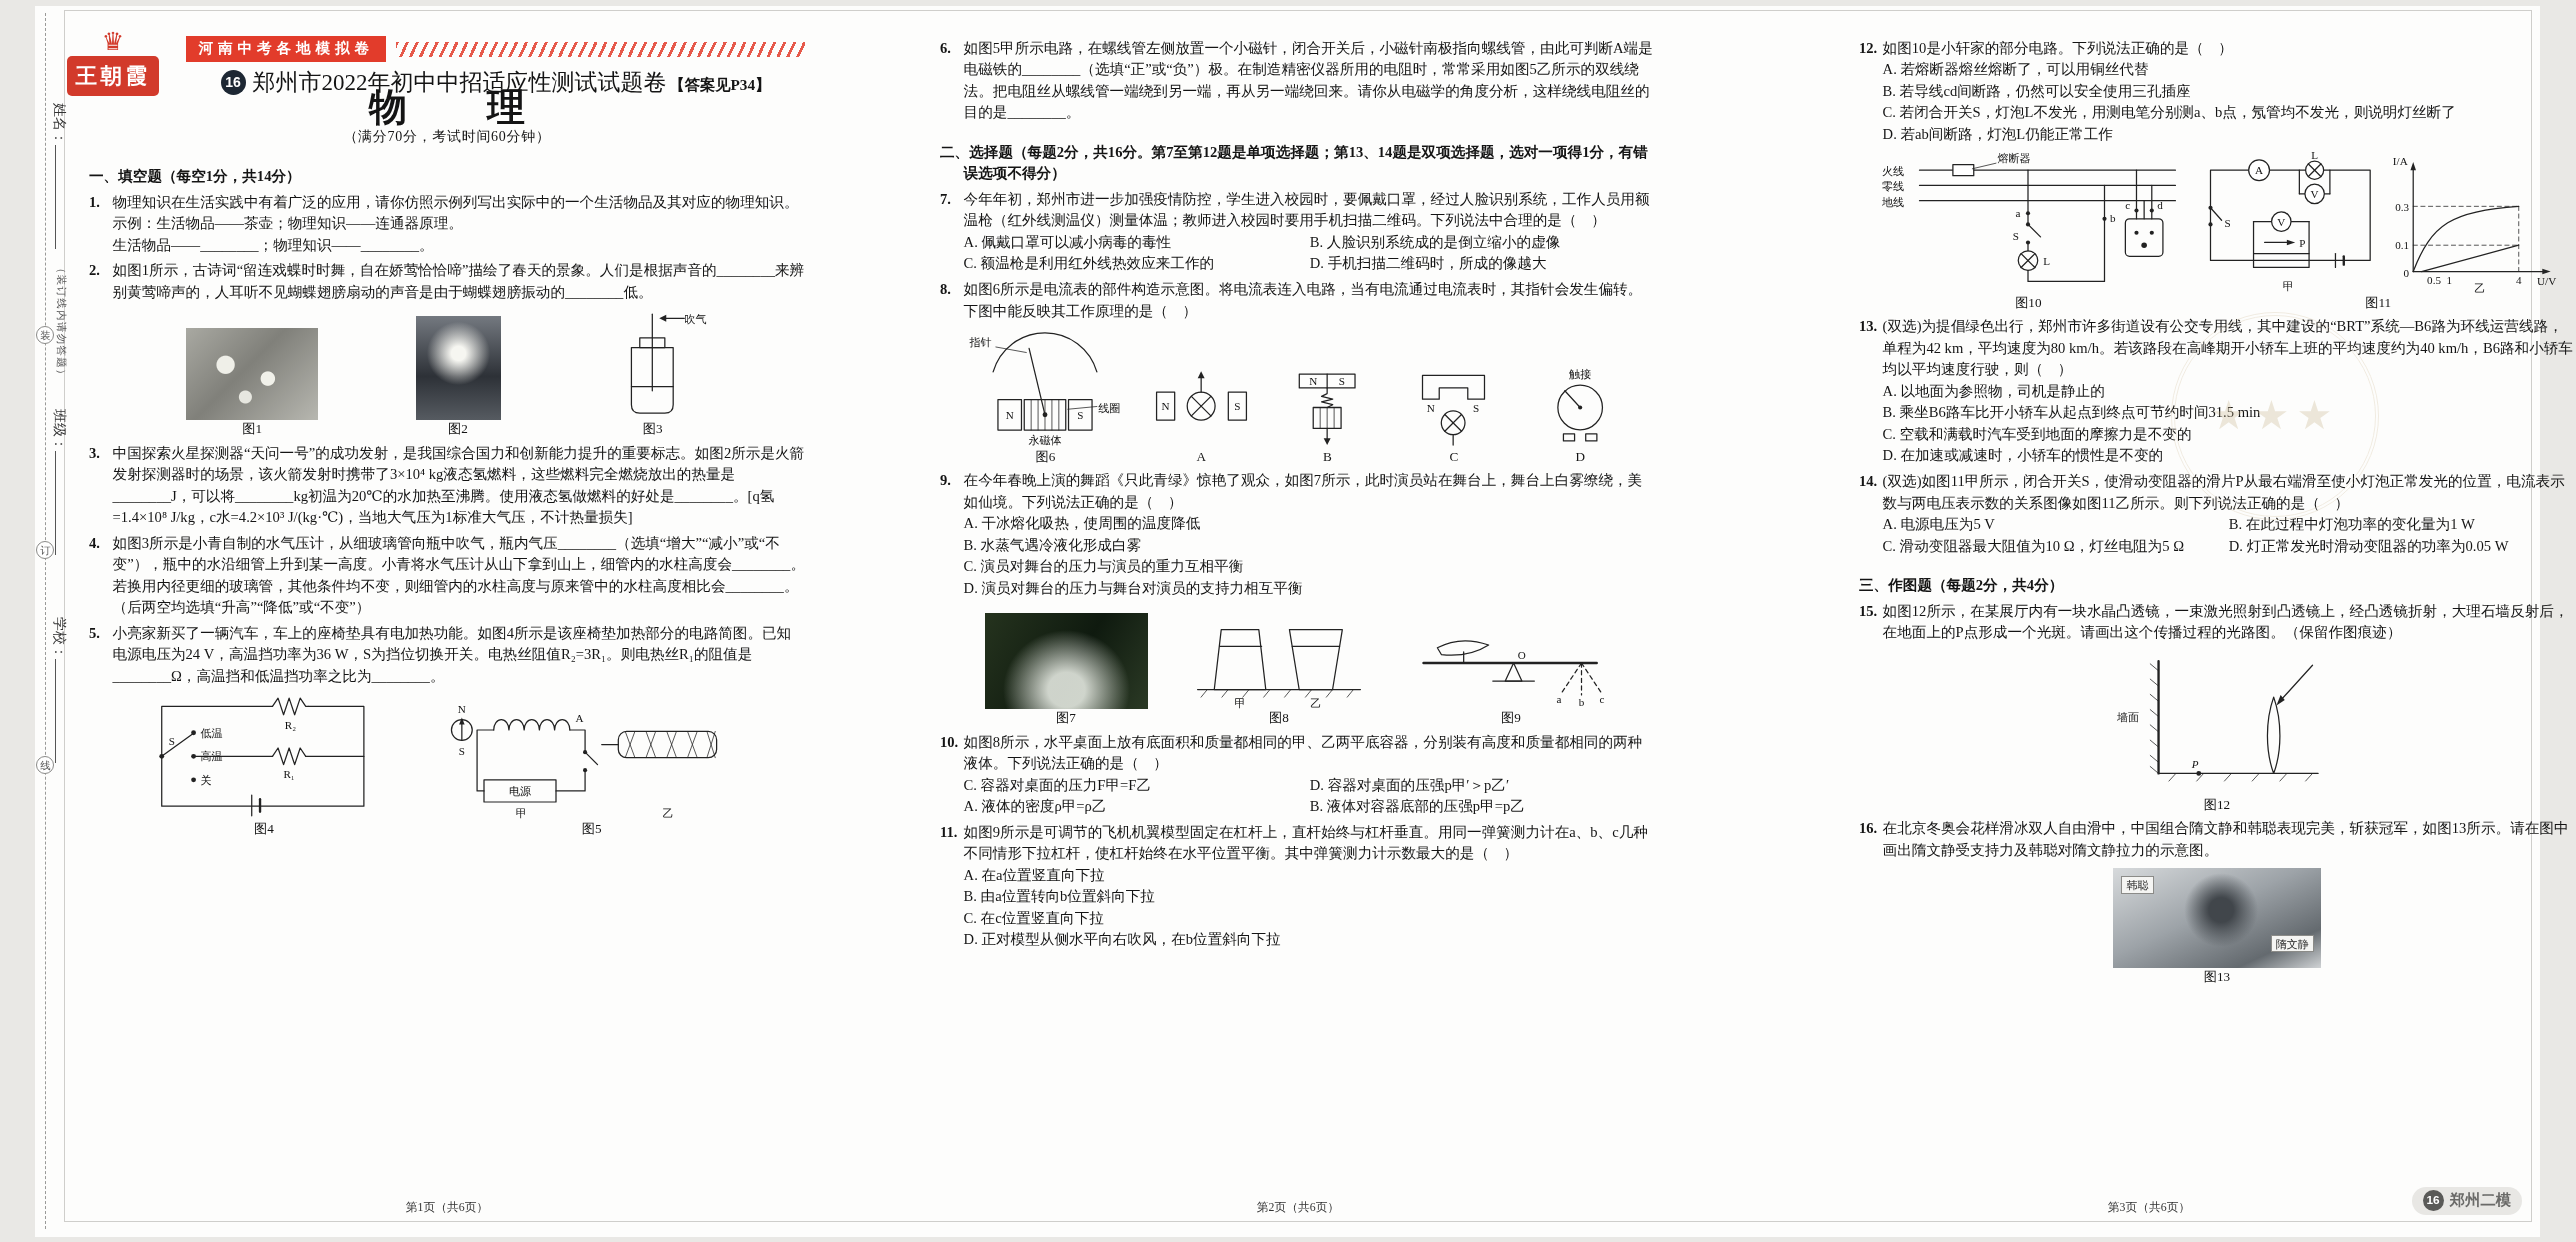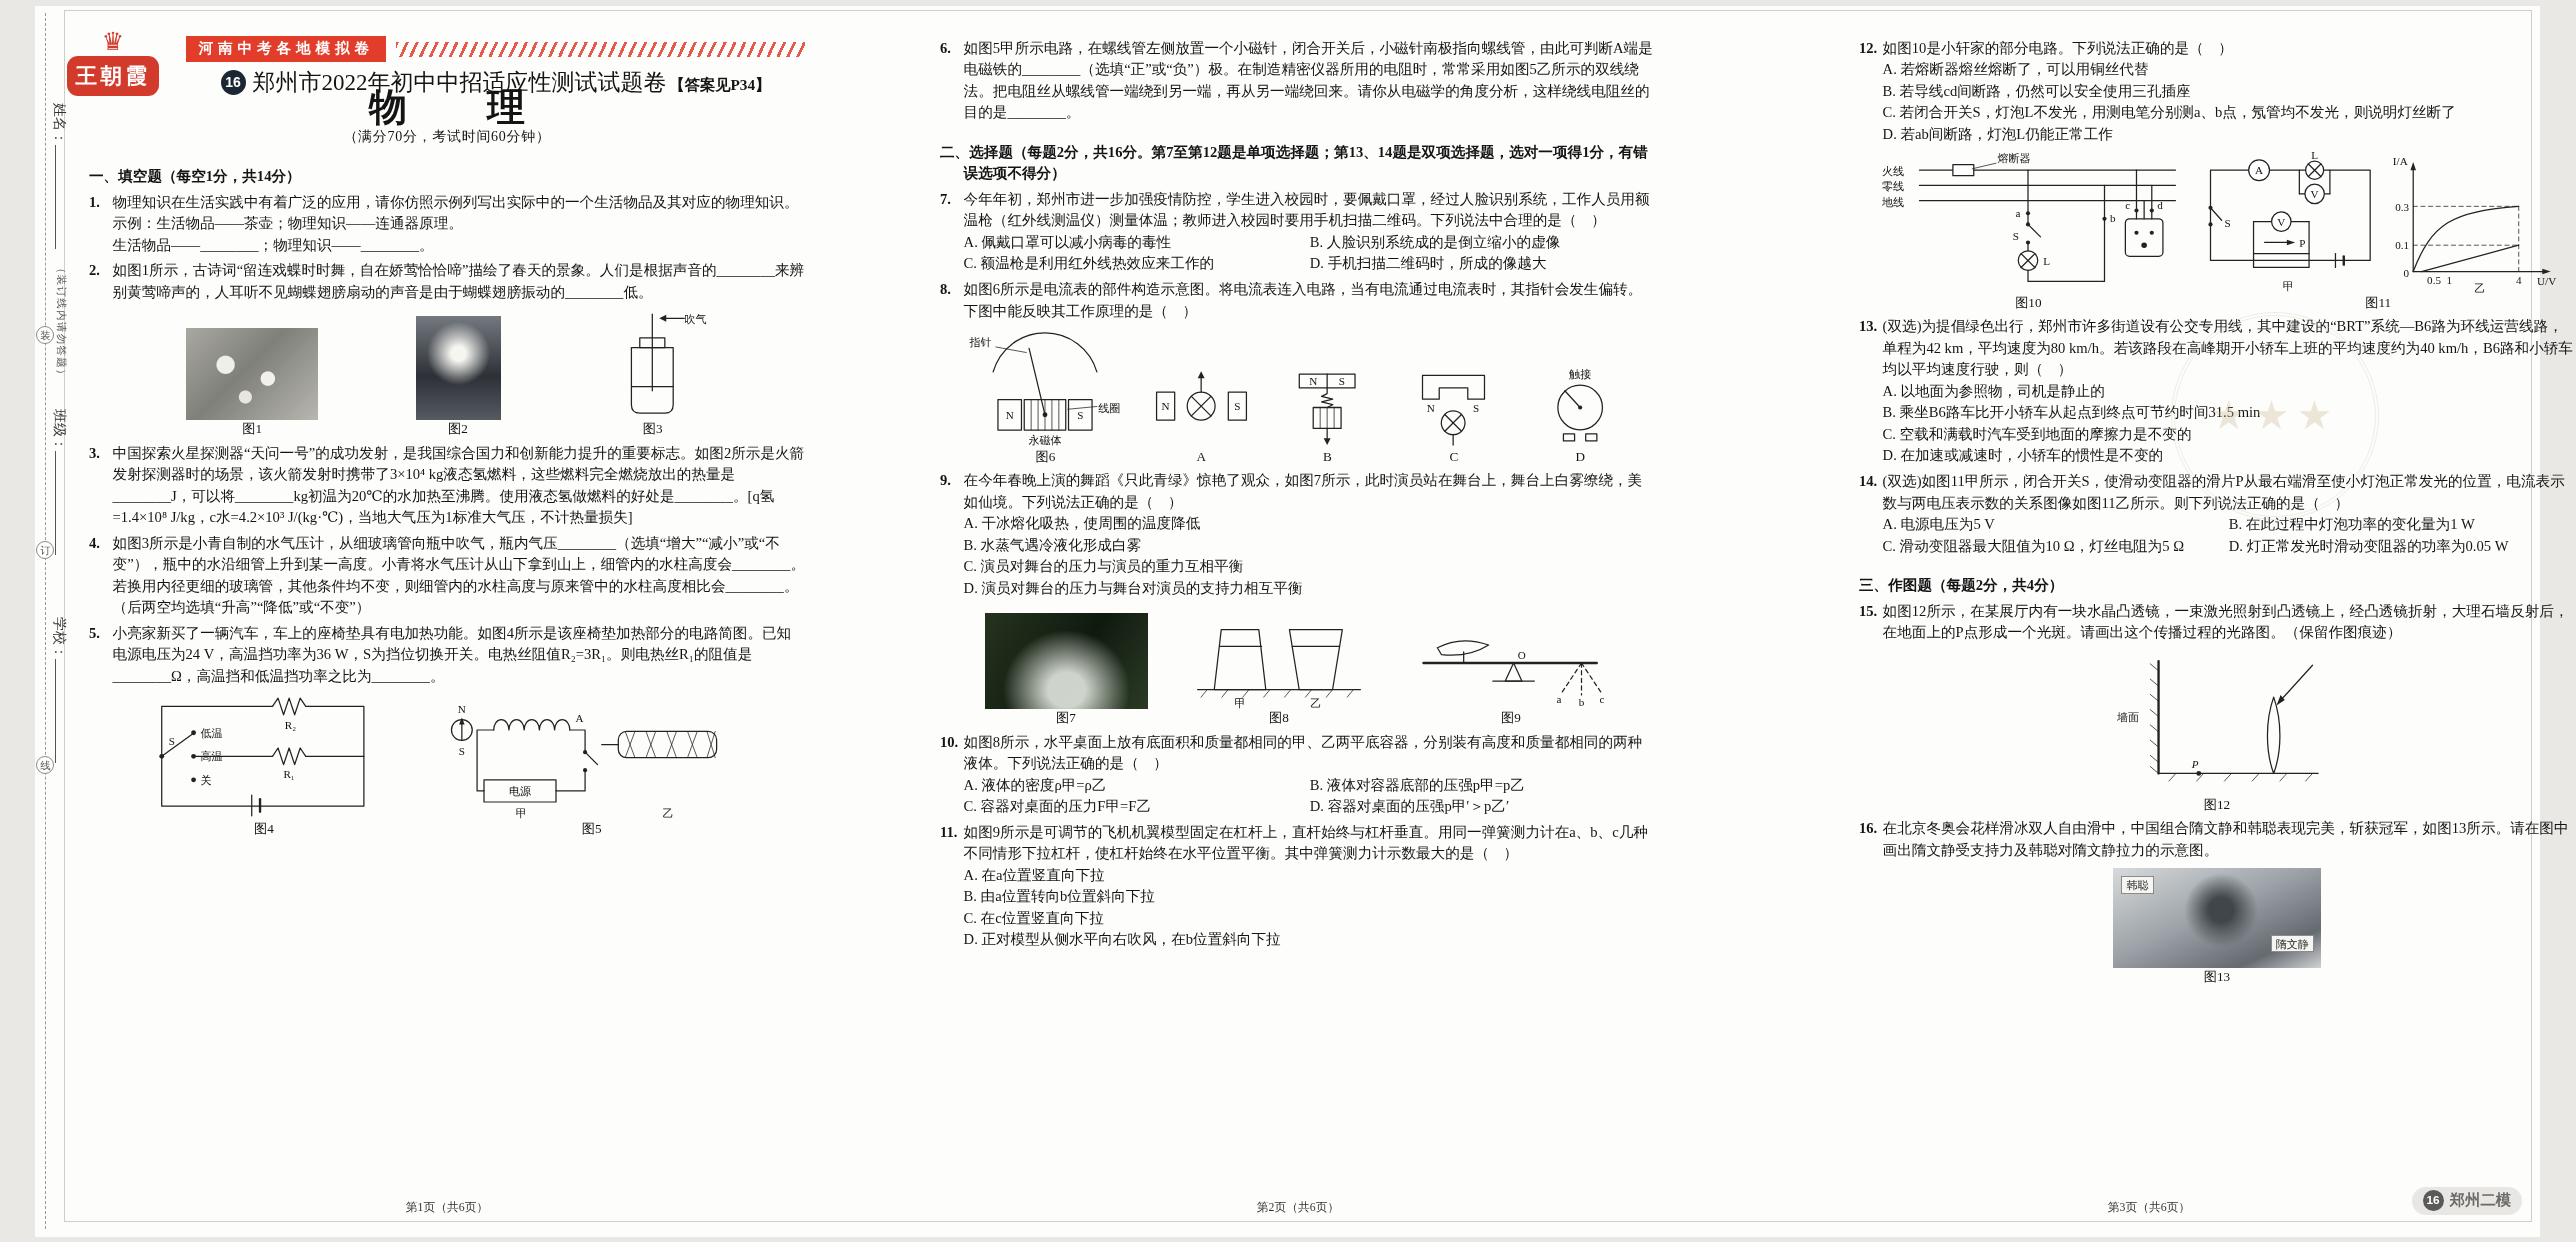--- a/index.html
+++ b/index.html
@@ -9,21 +9,21 @@
 .frame{position:absolute;left:29px;top:4.2px;width:2468px;height:1212px;border:0.7px solid #cfcecb}
 .mline{position:absolute;left:9.7px;top:7px;height:1216px;border-left:1.4px dashed #9a9a98}
 .mlab{position:absolute;left:33px;transform-origin:0 0;transform:rotate(90deg);font-size:14px;color:#333;white-space:nowrap}
 .wl{display:inline-block;width:104px;border-bottom:1.1px solid #555;height:2.8px}
 .note{font-size:10.4px;color:#555;letter-spacing:1.4px}
 .seal{position:absolute;left:1.4px;width:18px;height:18px;border:1px solid #8a8a88;border-radius:50%;font-size:10.4px;line-height:17.4px;text-align:center;color:#555;background:#fff;z-index:2}
 .col{position:absolute;top:28px;width:716px;font-size:14.6px;line-height:21.5px}
 .c1{left:54px}.c2{left:905px}.c3{left:1824px}
 .logo{position:absolute;left:32px;top:23.6px;width:92px;text-align:center;z-index:3}
 .crown{color:#d23a2b;font-size:25px;line-height:26.4px}
-.brand{background:#d23a2b;color:#fff;font-weight:700;font-size:21.5px;letter-spacing:3.5px;border-radius:11px;padding:5.6px 1.4px}
+.brand{background:#d23a2b;color:#fff;font-weight:700;font-size:21.5px;letter-spacing:3.5px;border-radius:5px;padding:5.6px 1.4px}
 .bannerRow{display:flex;align-items:center;gap:10px;margin-left:97px;margin-top:2.8px}
 .bannerBox{background:#e23c2b;color:#fff;font-weight:700;font-size:14.6px;letter-spacing:4.9px;padding:2.1px 12.5px;white-space:nowrap}
 .bannerPat{flex:1;height:15.3px;background:repeating-linear-gradient(115deg,#e23c2b 0 2.8px,rgba(255,255,255,0) 2.8px 9px);opacity:.85}
 .titleRow{margin-left:97px;margin-top:8.3px;text-align:center;white-space:nowrap}
 .numBadge{display:inline-block;width:25px;height:25px;border-radius:50%;background:#1d2733;color:#fff;font-size:14px;line-height:25px;font-weight:700;margin-right:7px;vertical-align:2.8px;text-align:center;font-family:"Liberation Sans",sans-serif}
 .mainTitle{font-size:23px;font-weight:400}
 .ansRef{font-size:15.3px;font-weight:700;margin-left:2.8px}
 .subject{text-align:center;font-size:38px;font-weight:700;letter-spacing:21px;text-indent:21px;margin-top:0}
 .examInfo{text-align:center;font-size:14px;margin-top:8.3px;letter-spacing:0.7px}
 .sec{font-weight:700;margin-top:18px;padding-left:23.6px;text-indent:-23.6px}
@@ -333,26 +333,26 @@
             <text x="272" y="140" font-size="15">c</text>
           </svg>
           <div class="cap">图9</div>
         </div>
       </div>
 
       <div class="q">
         <span class="qn">10.</span>
         <div>如图8所示，水平桌面上放有底面积和质量都相同的甲、乙两平底容器，分别装有高度和质量都相同的两种液体。下列说法正确的是（　）</div>
         <div class="opts">
+            <span>C. 容器对桌面的压力F甲=F乙</span>
+            <span>D. 容器对桌面的压强p甲′＞p乙′</span>
+          </div>
+        <div class="opts">
             <span>A. 液体的密度ρ甲=ρ乙</span>
             <span>B. 液体对容器底部的压强p甲=p乙</span>
-          </div>
-        <div class="opts">
-            <span>C. 容器对桌面的压力F甲=F乙</span>
-            <span>D. 容器对桌面的压强p甲′＞p乙′</span>
           </div>
       </div>
 
       <div class="q">
         <span class="qn">11.</span>
         <div>如图9所示是可调节的飞机机翼模型固定在杠杆上，直杆始终与杠杆垂直。用同一弹簧测力计在a、b、c几种不同情形下拉杠杆，使杠杆始终在水平位置平衡。其中弹簧测力计示数最大的是（　）</div>
         <div class="optl">A. 在a位置竖直向下拉</div>
         <div class="optl">B. 由a位置转向b位置斜向下拉</div>
         <div class="optl">C. 在c位置竖直向下拉</div>
         <div class="optl">D. 正对模型从侧水平向右吹风，在b位置斜向下拉</div>

